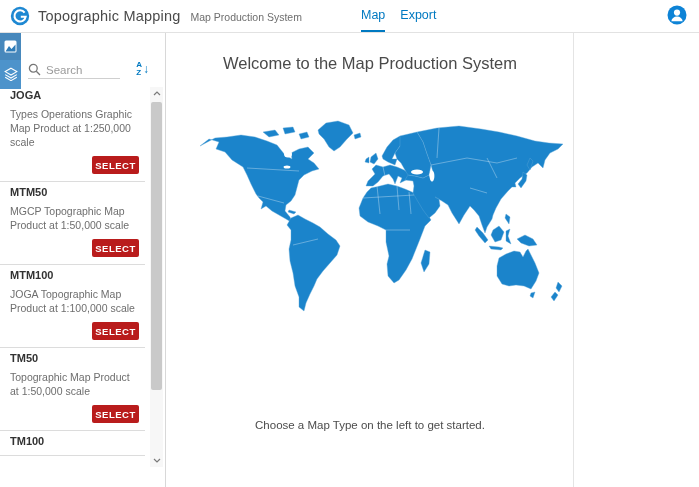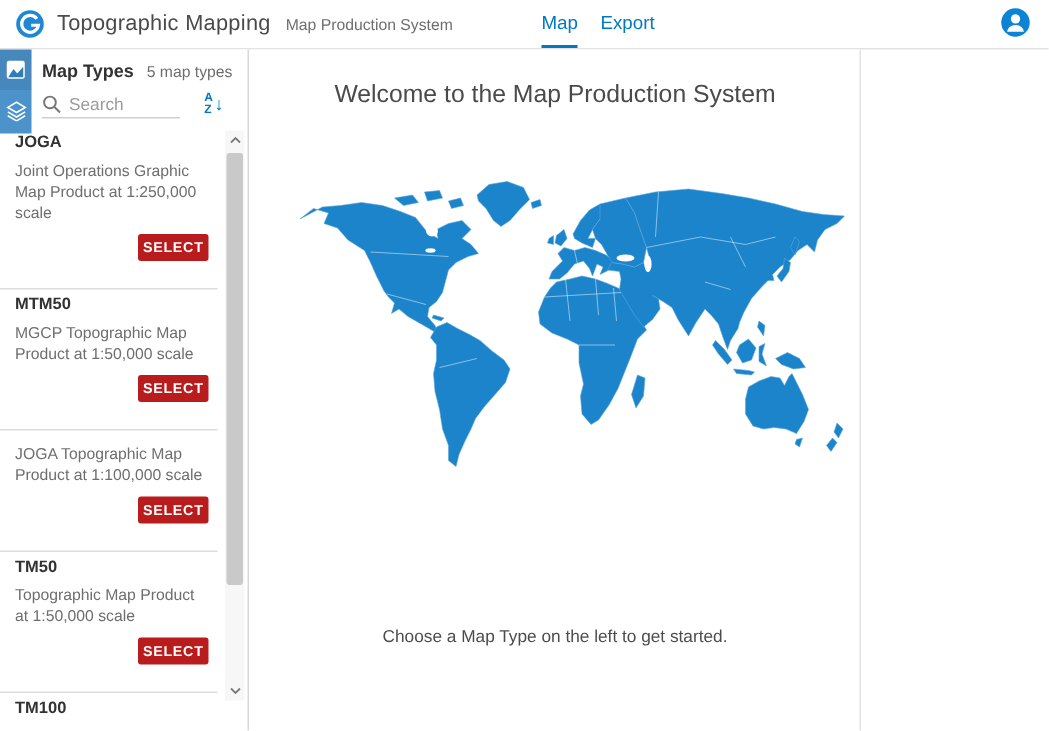--- a/index.html
+++ b/index.html
@@ -29,21 +29,21 @@
   .search-row { position:absolute; left:28px; top:30px; width:92px; border-bottom:1px solid #cfcfcf;
     display:flex; align-items:center; padding-bottom:2px; }
   .search-input { border:none; outline:none; width:72px; font-size:11.5px; margin-left:5px;
     font-family:"Liberation Sans", sans-serif; color:#4c4c4c; }
   .search-input::placeholder { color:#9b9b9b; }
   .sort-btn { position:absolute; right:16px; top:28px; display:flex; align-items:center;
     color:#0079c1; cursor:pointer; }
   .sort-letters { display:flex; flex-direction:column; font-size:8px; font-weight:bold; line-height:8px; }
   .sort-arrow { font-size:12px; margin-left:1px; line-height:12px; }
   .type-list { position:absolute; left:0; top:52px; right:17px; bottom:0; overflow:hidden; }
-  .item { padding:4px 6px 18px 10px; border-bottom:1px solid #dcdcdc; margin-right:3px; }
+  .item { padding:4px 6px 7px 10px; border-bottom:1px solid #dcdcdc; margin-right:3px; }
   .item-title { font-size:11px; font-weight:bold; color:#323232; line-height:13px; }
   .item-desc { margin-top:5px; font-size:10.5px; line-height:14px; color:#6e6e6e; min-height:28px; }
   .btn-row { display:flex; justify-content:flex-end; margin-top:7px; }
   .select-btn { width:47px; height:18px; background:#b91c1c; color:#fff; border:none; border-radius:2px;
     font-family:"Liberation Sans", sans-serif; font-size:9.5px; font-weight:bold; letter-spacing:.5px;
     cursor:pointer; }
   
   .scrollbar { position:absolute; right:2px; top:54px; width:13px; height:380px; background:#f7f7f7; }
   .scroll-arrow { position:absolute; left:0; width:13px; height:13px; display:flex;
     align-items:center; justify-content:center; cursor:pointer; }
@@ -88,57 +88,54 @@
     </div>
     <div class="tool">
       <svg width="14" height="14" viewBox="0 0 14 14">
         <path d="M7 1.2 L12.8 4.6 L7 8 L1.2 4.6 Z" fill="none" stroke="#fff" stroke-width="1.1"></path>
         <path d="M1.2 7.6 L7 11 L12.8 7.6" fill="none" stroke="#fff" stroke-width="1.1"></path>
         <path d="M1.2 10.2 L7 13.6 L12.8 10.2" fill="none" stroke="#fff" stroke-width="1.1"></path>
       </svg>
     </div>
   </div>
 
-  <div class="panel-head">
-    <span class="panel-title">Map Types</span>
-    <span class="panel-count">5 map types</span>
-  </div>
 
   <div class="search-row">
     <svg width="13" height="13" viewBox="0 0 13 13">
       <circle cx="5.3" cy="5.3" r="3.9" fill="none" stroke="#767676" stroke-width="1.3"></circle>
       <line x1="8.3" y1="8.3" x2="12" y2="12" stroke="#767676" stroke-width="1.3"></line>
     </svg>
     <input class="search-input" type="text" placeholder="Search" style="">
   </div>
 
   <div class="sort-btn">
     <span class="sort-letters">
         <span>A</span>
         <span>Z</span>
       </span>
     <span class="sort-arrow">↓</span>
   </div>
 
   <div class="type-list">
     <div class="item">
       <div class="item-title">JOGA</div>
-      <div class="item-desc">Joint Operations Graphic Map Product at 1:250,000 scale</div>
+      <div class="item-desc">Types Operations Graphic Map Product at 1:250,000 scale</div>
       <div class="btn-row">
           <button class="select-btn">SELECT</button>
         </div>
     </div>
     <div class="item">
       <div class="item-title">MTM50</div>
       <div class="item-desc">MGCP Topographic Map Product at 1:50,000 scale</div>
       <div class="btn-row">
           <button class="select-btn">SELECT</button>
         </div>
     </div>
     <div class="item">
+      <div class="item-title">MTM100</div>
       <div class="item-desc">JOGA Topographic Map Product at 1:100,000 scale</div>
       <div class="btn-row">
           <button class="select-btn">SELECT</button>
         </div>
     </div>
     <div class="item">
       <div class="item-title">TM50</div>
       <div class="item-desc">Topographic Map Product at 1:50,000 scale</div>
       <div class="btn-row">
           <button class="select-btn">SELECT</button>

